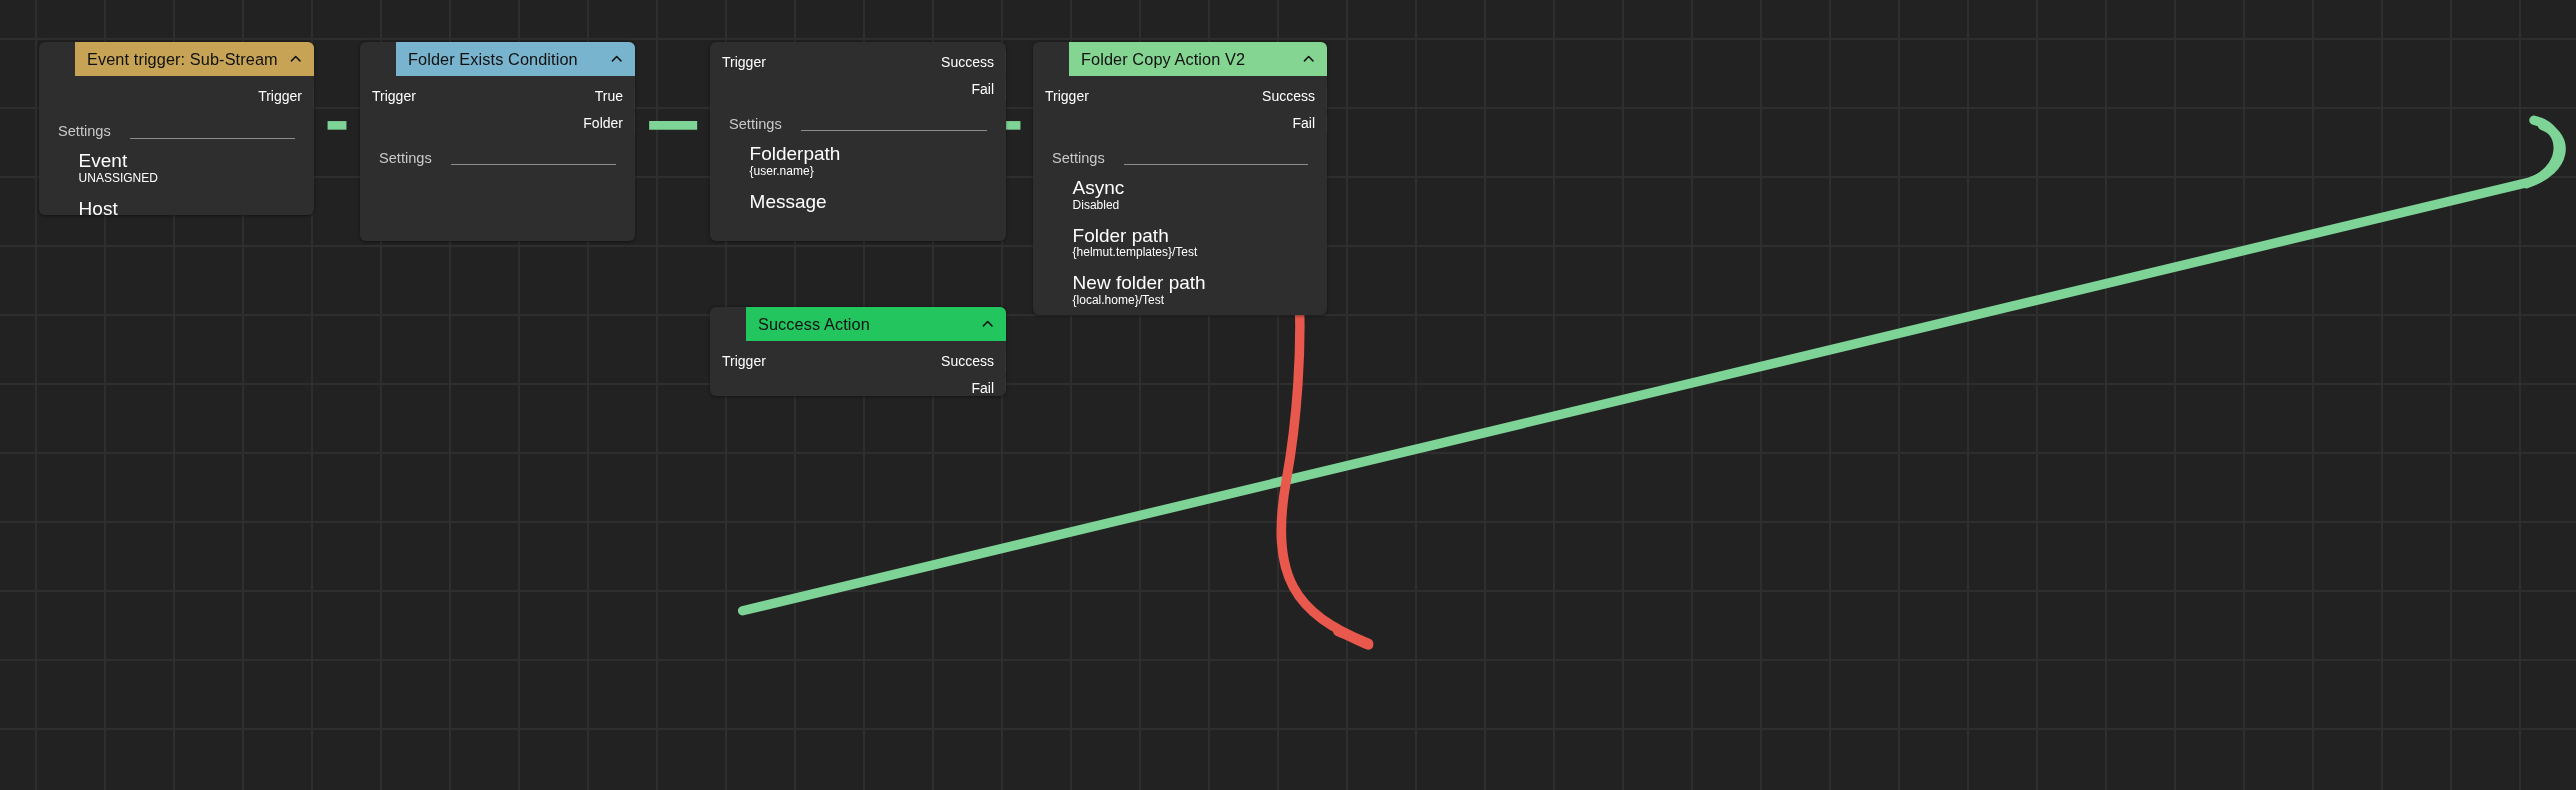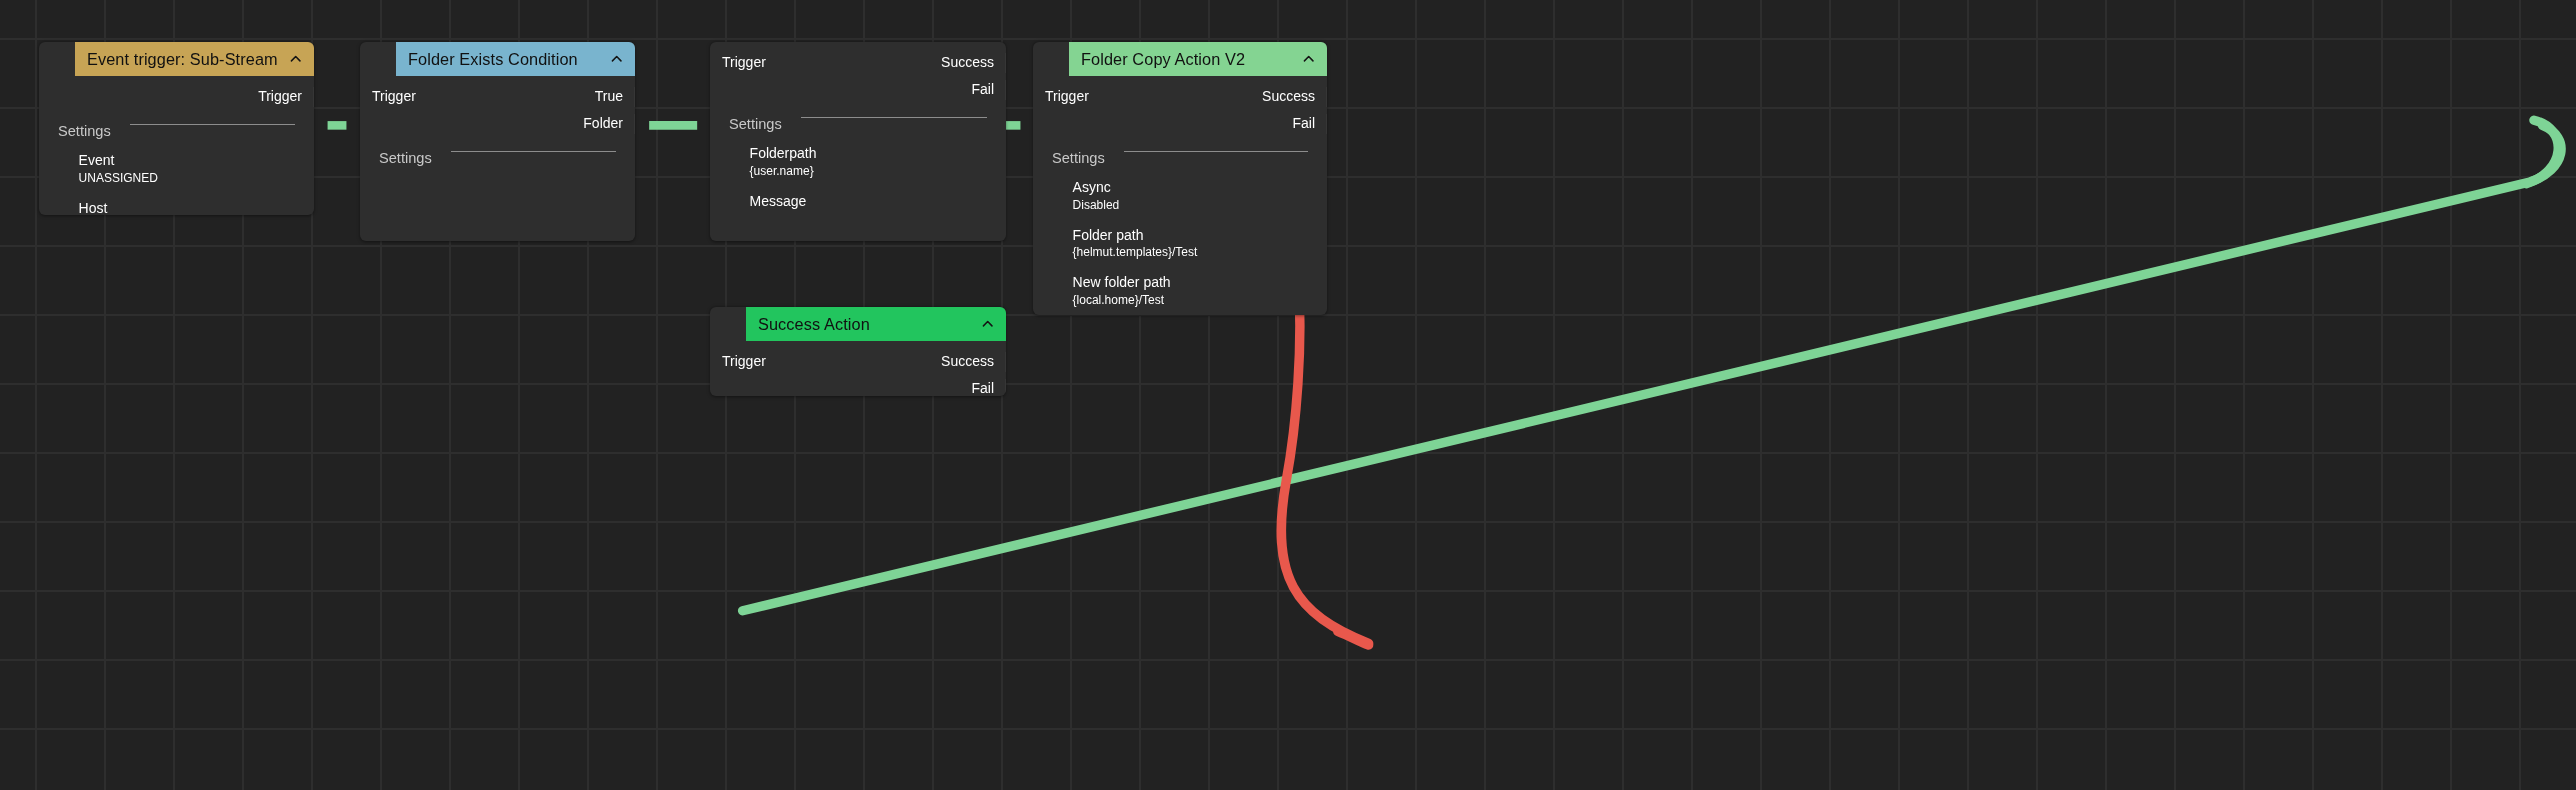--- a/index.html
+++ b/index.html
@@ -98,40 +98,40 @@
   .port-marker.out { right: -13.7px; }
   .port-marker.in  { left: -13.7px; }
   .port-marker svg { display:block; }
 
   
   .settings {
     padding: 13.7px 19px 0 19px;
   }
   .settings-head {
     display: flex;
-    align-items: flex-start;
+    align-items: flex-end;
     gap: 19px;
     margin-bottom: 13.7px;
   }
   .settings-title {
     color: #c9c9c9;
     font-size: 14.6px;
     line-height: 14.6px;
     white-space: nowrap;
   }
   .settings-rule {
     flex: 1 1 auto;
     height: 0.9px;
     background: #8d8d8d;
   }
   .fields { padding-left: 20.6px; padding-right: 5.1px; }
   .field { margin-bottom: 13.7px; }
   .field-label {
     color: #ffffff;
-    font-size: 14px;
+    font-size: 19px;
     line-height: 17px;
     white-space: nowrap;
   }
   .field-value {
     color: #ffffff;
     font-size: 12px;
     line-height: 15.4px;
     margin-top: 1.7px;
     white-space: nowrap;
   }

